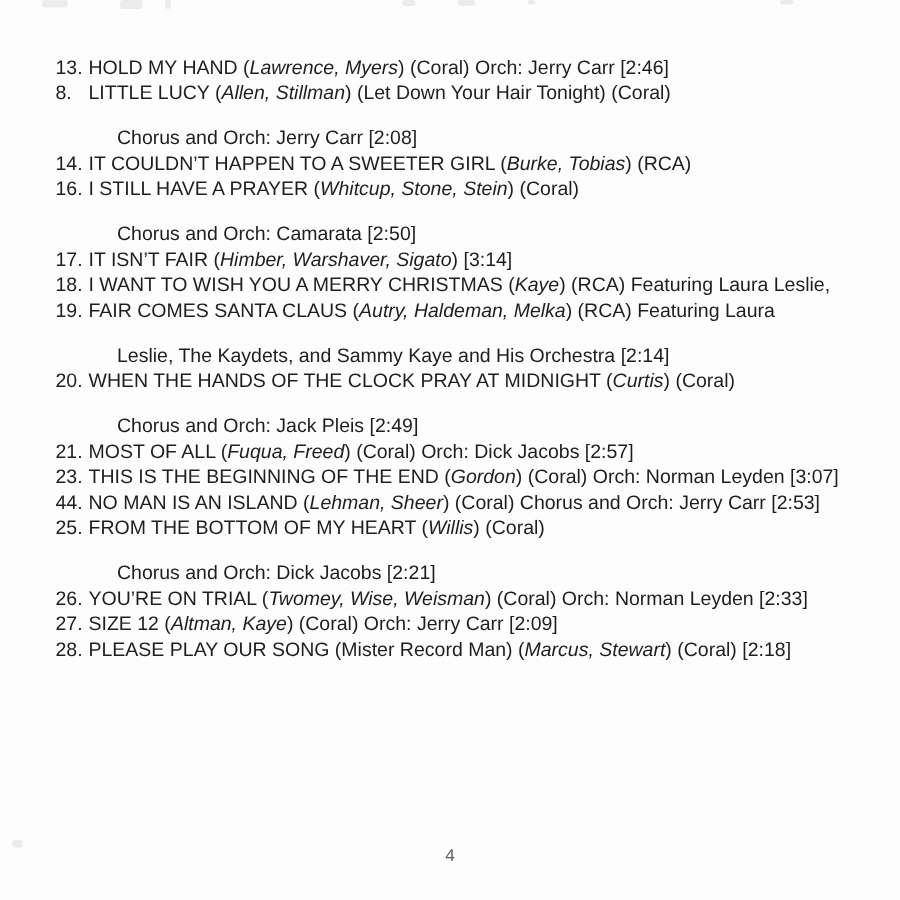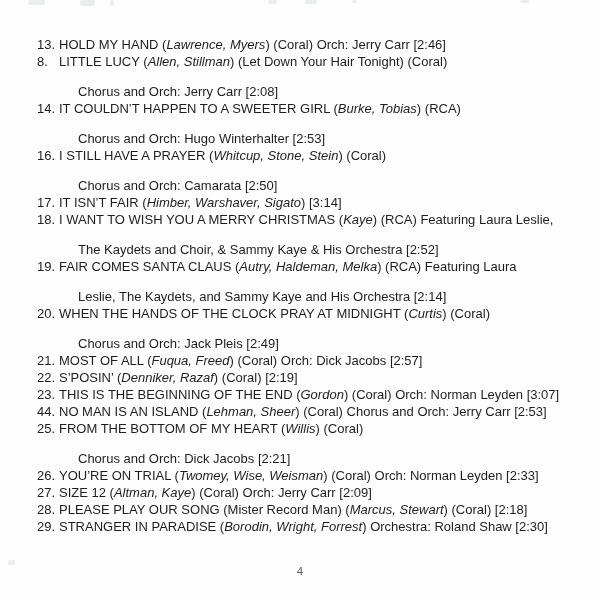--- a/index.html
+++ b/index.html
@@ -66,35 +66,31 @@
       <div class="artifact" style="left: 305px; top: 0px; width: 12px; height: 4px;"></div>
       <div class="artifact" style="left: 352px; top: 0px; width: 5px; height: 3px;"></div>
       <div class="artifact" style="left: 520px; top: 0px; width: 9px; height: 3px;"></div>
       <div class="artifact" style="left: 8px; top: 560px; width: 7px; height: 5px;"></div>
     </div>
   <div class="track-list">
       <div class="tl"><span class="num">13.</span><span>HOLD MY HAND (</span><span class="it">Lawrence, Myers</span><span>) (Coral) Orch: Jerry Carr [2:46]</span></div>
       <div class="tl"><span class="num">8.</span><span>LITTLE LUCY (</span><span class="it">Allen, Stillman</span><span>) (Let Down Your Hair Tonight) (Coral)</span></div>
       <div class="tl cont"><span>Chorus and Orch: Jerry Carr [2:08]</span></div>
       <div class="tl"><span class="num">14.</span><span>IT COULDN’T HAPPEN TO A SWEETER GIRL (</span><span class="it">Burke, Tobias</span><span>) (RCA)</span></div>
-      <div class="tl cont"><span>Chorus and Orch: Hugo Winterhalter [2:53]</span></div>
       <div class="tl"><span class="num">16.</span><span>I STILL HAVE A PRAYER (</span><span class="it">Whitcup, Stone, Stein</span><span>) (Coral)</span></div>
       <div class="tl cont"><span>Chorus and Orch: Camarata [2:50]</span></div>
       <div class="tl"><span class="num">17.</span><span>IT ISN’T FAIR (</span><span class="it">Himber, Warshaver, Sigato</span><span>) [3:14]</span></div>
       <div class="tl"><span class="num">18.</span><span>I WANT TO WISH YOU A MERRY CHRISTMAS (</span><span class="it">Kaye</span><span>) (RCA) Featuring Laura Leslie,</span></div>
-      <div class="tl cont"><span>The Kaydets and Choir, &amp; Sammy Kaye &amp; His Orchestra [2:52]</span></div>
       <div class="tl"><span class="num">19.</span><span>FAIR COMES SANTA CLAUS (</span><span class="it">Autry, Haldeman, Melka</span><span>) (RCA) Featuring Laura</span></div>
       <div class="tl cont"><span>Leslie, The Kaydets, and Sammy Kaye and His Orchestra [2:14]</span></div>
       <div class="tl"><span class="num">20.</span><span>WHEN THE HANDS OF THE CLOCK PRAY AT MIDNIGHT (</span><span class="it">Curtis</span><span>) (Coral)</span></div>
       <div class="tl cont"><span>Chorus and Orch: Jack Pleis [2:49]</span></div>
       <div class="tl"><span class="num">21.</span><span>MOST OF ALL (</span><span class="it">Fuqua, Freed</span><span>) (Coral) Orch: Dick Jacobs [2:57]</span></div>
-      <div class="tl"><span class="num">22.</span><span>S’POSIN’ (</span><span class="it">Denniker, Razaf</span><span>) (Coral) [2:19]</span></div>
       <div class="tl"><span class="num">23.</span><span>THIS IS THE BEGINNING OF THE END (</span><span class="it">Gordon</span><span>) (Coral) Orch: Norman Leyden [3:07]</span></div>
       <div class="tl"><span class="num">44.</span><span>NO MAN IS AN ISLAND (</span><span class="it">Lehman, Sheer</span><span>) (Coral) Chorus and Orch: Jerry Carr [2:53]</span></div>
       <div class="tl"><span class="num">25.</span><span>FROM THE BOTTOM OF MY HEART (</span><span class="it">Willis</span><span>) (Coral)</span></div>
       <div class="tl cont"><span>Chorus and Orch: Dick Jacobs [2:21]</span></div>
       <div class="tl"><span class="num">26.</span><span>YOU’RE ON TRIAL (</span><span class="it">Twomey, Wise, Weisman</span><span>) (Coral) Orch: Norman Leyden [2:33]</span></div>
       <div class="tl"><span class="num">27.</span><span>SIZE 12 (</span><span class="it">Altman, Kaye</span><span>) (Coral) Orch: Jerry Carr [2:09]</span></div>
       <div class="tl"><span class="num">28.</span><span>PLEASE PLAY OUR SONG (Mister Record Man) (</span><span class="it">Marcus, Stewart</span><span>) (Coral) [2:18]</span></div>
-      <div class="tl"><span class="num">29.</span><span>STRANGER IN PARADISE (</span><span class="it">Borodin, Wright, Forrest</span><span>) Orchestra: Roland Shaw [2:30]</span></div>
     </div>
   <div class="page-number">4</div>
 </div>
 
 </body></html>

